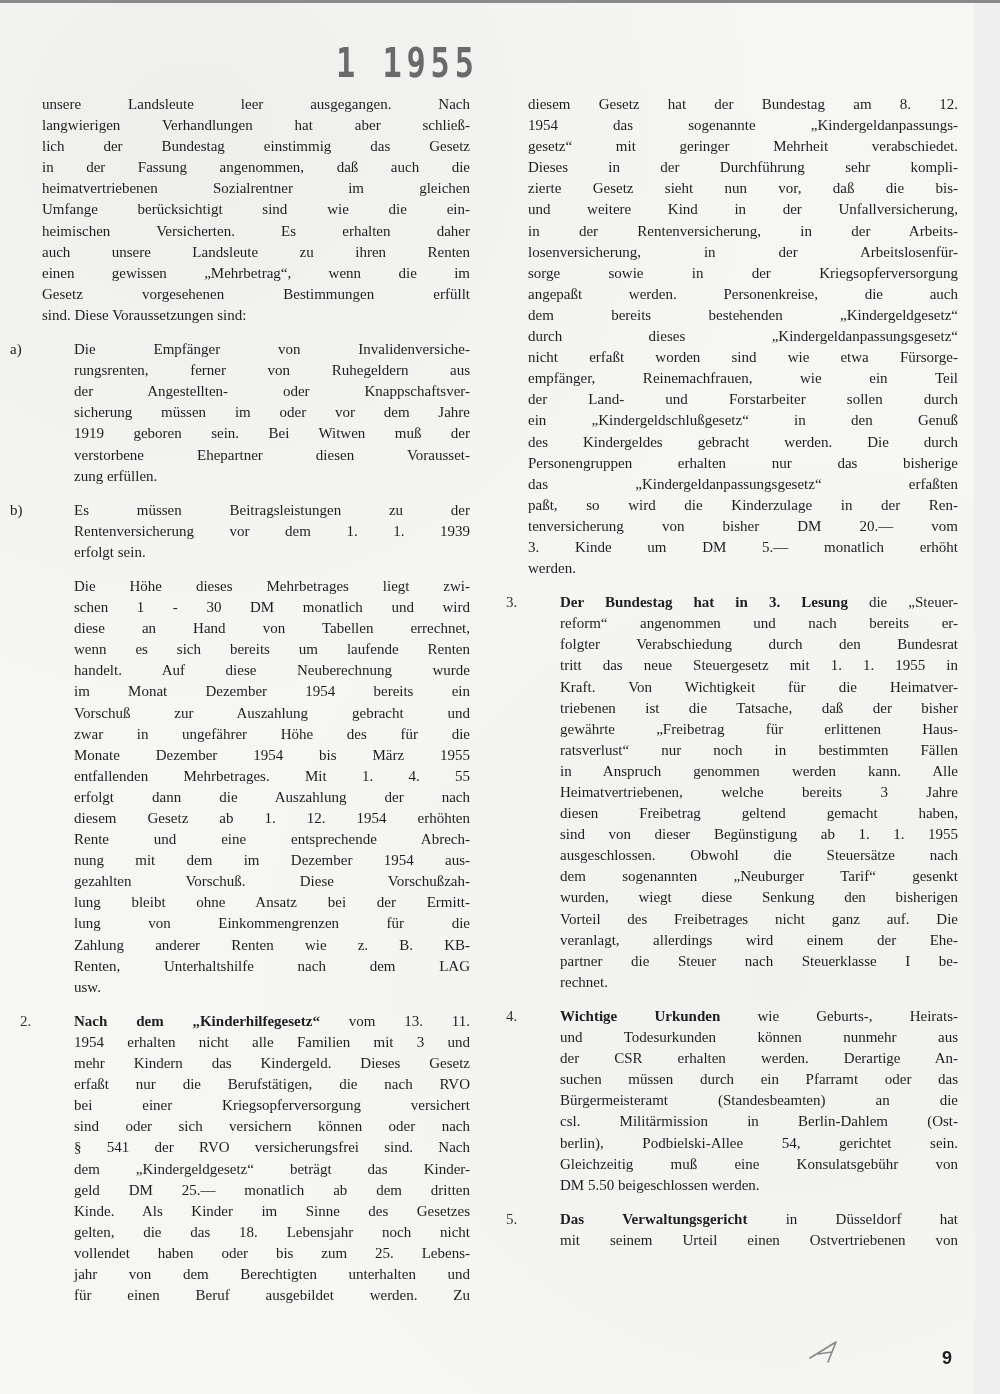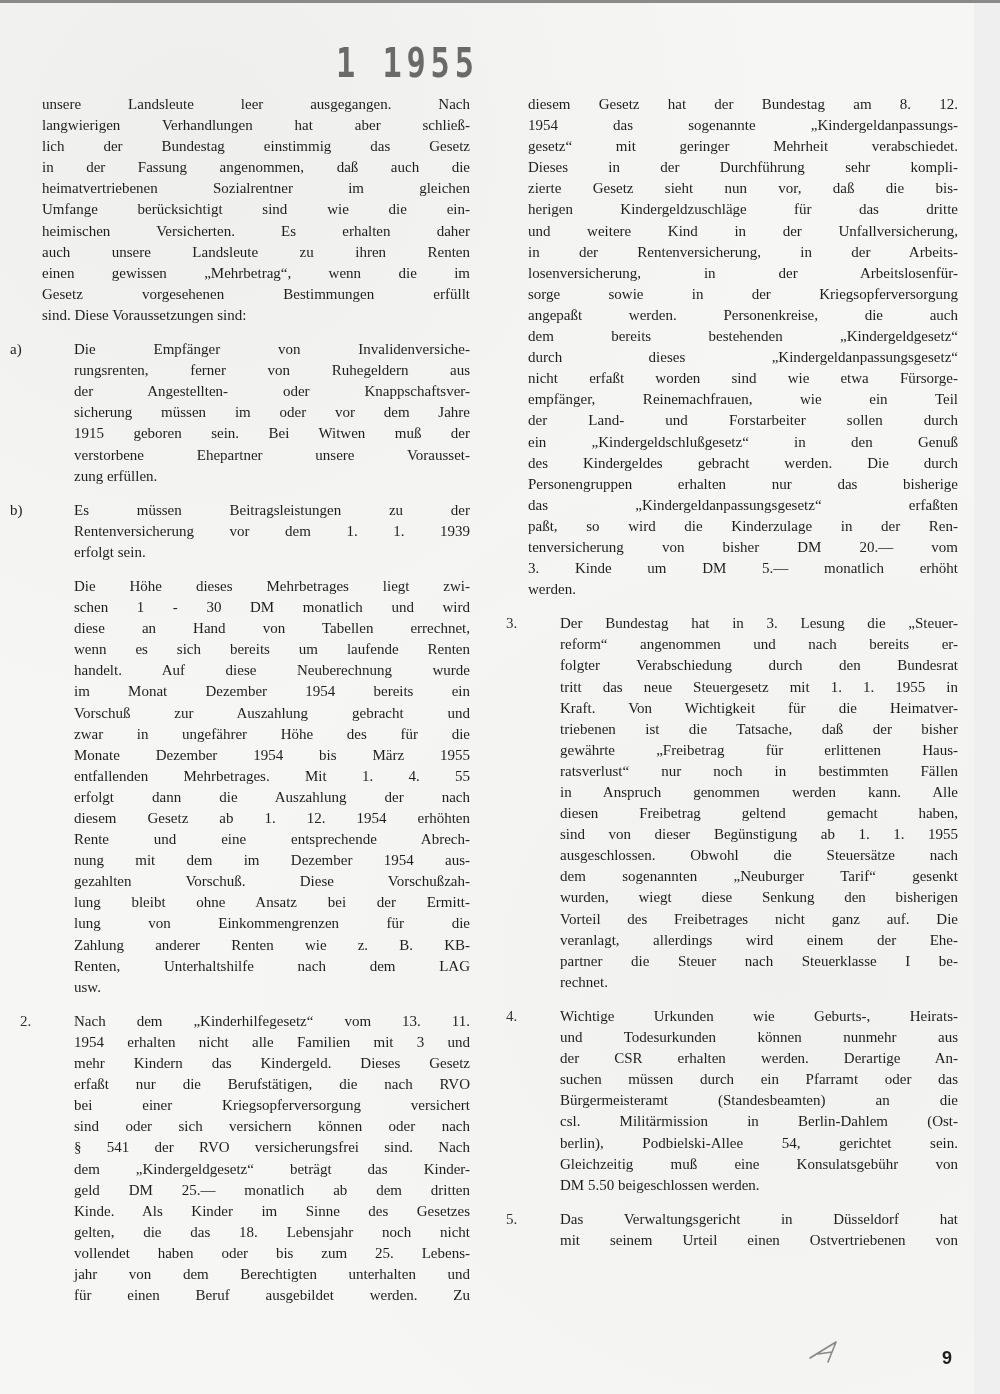--- a/index.html
+++ b/index.html
@@ -30,21 +30,21 @@
     .line {
       display: block; white-space: nowrap; text-align: justify; text-align-last: justify;
       height: 21.1px; overflow: visible;
     }
     .line.last { text-align-last: left; }
     .ind { padding-left: 32px; }
     .sub { position: relative; }
     .marker { position: absolute; left: -32px; }
     .nmarker { position: absolute; left: -22px; color: #333; }
     .para-gap { height: 13px; }
-    b { font-weight: normal; }
+    b { font-weight: bold; }
     .pagenum {
       position: absolute; left: 942px; top: 1348px;
       font-family: "Liberation Sans", "DejaVu Sans", sans-serif; font-weight: bold; font-size: 18px;
     }
     .pencil {
       position: absolute; left: 806px; top: 1332px; width: 44px; height: 34px;
     }
   </style>
 </head>
 <body>
@@ -70,22 +70,22 @@
         <span class="line">Gesetz vorgesehenen Bestimmungen erfüllt</span>
         <span class="line last">sind. Diese Voraussetzungen sind:</span>
       </div>
     <div class="para-gap"></div>
     <div class="ind sub" id="condA">
         <span class="marker">a)</span>
         <span class="line">Die Empfänger von Invalidenversiche-</span>
         <span class="line">rungsrenten, ferner von Ruhegeldern aus</span>
         <span class="line">der Angestellten- oder Knappschaftsver-</span>
         <span class="line">sicherung müssen im oder vor dem Jahre</span>
-        <span class="line">1915 geboren sein. Bei Witwen muß der</span>
-        <span class="line">verstorbene Ehepartner unsere Vorausset-</span>
+        <span class="line">1919 geboren sein. Bei Witwen muß der</span>
+        <span class="line">verstorbene Ehepartner diesen Vorausset-</span>
         <span class="line last">zung erfüllen.</span>
       </div>
     <div class="para-gap"></div>
     <div class="ind sub" id="condB">
         <span class="marker">b)</span>
         <span class="line">Es müssen Beitragsleistungen zu der</span>
         <span class="line">Rentenversicherung vor dem 1. 1. 1939</span>
         <span class="line last">erfolgt sein.</span>
       </div>
     <div class="para-gap"></div>
@@ -131,21 +131,20 @@
       </div>
   </div>
 
   <div class="col col-right">
     <div id="item2c">
         <span class="line">diesem Gesetz hat der Bundestag am 8. 12.</span>
         <span class="line">1954 das sogenannte „Kindergeldanpassungs-</span>
         <span class="line">gesetz“ mit geringer Mehrheit verabschiedet.</span>
         <span class="line">Dieses in der Durchführung sehr kompli-</span>
         <span class="line">zierte Gesetz sieht nun vor, daß die bis-</span>
-        <span class="line">herigen Kindergeldzuschläge für das dritte</span>
         <span class="line">und weitere Kind in der Unfallversicherung,</span>
         <span class="line">in der Rentenversicherung, in der Arbeits-</span>
         <span class="line">losenversicherung, in der Arbeitslosenfür-</span>
         <span class="line">sorge sowie in der Kriegsopferversorgung</span>
         <span class="line">angepaßt werden. Personenkreise, die auch</span>
         <span class="line">dem bereits bestehenden „Kindergeldgesetz“</span>
         <span class="line">durch dieses „Kindergeldanpassungsgesetz“</span>
         <span class="line">nicht erfaßt worden sind wie etwa Fürsorge-</span>
         <span class="line">empfänger, Reinemachfrauen, wie ein Teil</span>
         <span class="line">der Land- und Forstarbeiter sollen durch</span>
@@ -163,20 +162,21 @@
         <span class="nmarker">3.</span>
         <span class="line"><b>Der Bundestag hat in 3. Lesung</b><span> die „Steuer-</span></span>
         <span class="line">reform“ angenommen und nach bereits er-</span>
         <span class="line">folgter Verabschiedung durch den Bundesrat</span>
         <span class="line">tritt das neue Steuergesetz mit 1. 1. 1955 in</span>
         <span class="line">Kraft. Von Wichtigkeit für die Heimatver-</span>
         <span class="line">triebenen ist die Tatsache, daß der bisher</span>
         <span class="line">gewährte „Freibetrag für erlittenen Haus-</span>
         <span class="line">ratsverlust“ nur noch in bestimmten Fällen</span>
         <span class="line">in Anspruch genommen werden kann. Alle</span>
+        <span class="line">Heimatvertriebenen, welche bereits 3 Jahre</span>
         <span class="line">diesen Freibetrag geltend gemacht haben,</span>
         <span class="line">sind von dieser Begünstigung ab 1. 1. 1955</span>
         <span class="line">ausgeschlossen. Obwohl die Steuersätze nach</span>
         <span class="line">dem sogenannten „Neuburger Tarif“ gesenkt</span>
         <span class="line">wurden, wiegt diese Senkung den bisherigen</span>
         <span class="line">Vorteil des Freibetrages nicht ganz auf. Die</span>
         <span class="line">veranlagt, allerdings wird einem der Ehe-</span>
         <span class="line">partner die Steuer nach Steuerklasse I be-</span>
         <span class="line last">rechnet.</span>
       </div>

